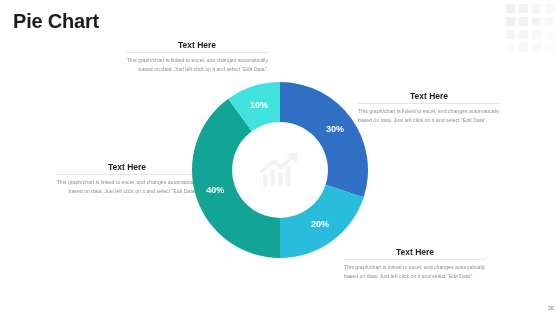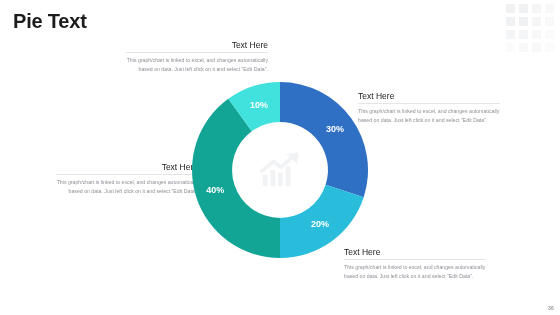--- a/index.html
+++ b/index.html
@@ -54,24 +54,25 @@
     line-height: 1;
   }
 
   
   .callout {
     position: absolute;
     width: 140px;
   }
   .callout .ct-head {
     font-size: 8.5px;
-    font-weight: 400;
+    font-weight: 700;
     color: #1c1c1c;
     margin: 0 0 2px 0;
     line-height: 1.1;
+    text-align: center;
   }
   .callout .ct-rule {
     height: 1px;
     background: #e3e5e8;
     margin-bottom: 3px;
   }
   .callout .ct-body {
     font-size: 5.2px;
     color: #8d9096;
     line-height: 1.75;
@@ -142,21 +143,21 @@
     <i class="fade1"></i>
     <i class="fade1"></i>
     <i class="fade2"></i>
     <i class="fade3"></i>
     <i class="fade3"></i>
     <i class="fade2"></i>
     <i class="fade2"></i>
     <i class="fade3"></i>
   </div>
 
-  <div class="page-title">Pie Text</div>
+  <div class="page-title">Pie Chart</div>
 
   <div class="callout align-right" id="callout-top">
     <div class="ct-head">Text Here</div>
     <div class="ct-rule"></div>
     <div class="ct-body">This graph/chart is linked to excel, and changes automatically based on data. Just left click on it and select "Edit Data".</div>
   </div>
 
   <div class="callout align-left" id="callout-right">
     <div class="ct-head">Text Here</div>
     <div class="ct-rule"></div>

